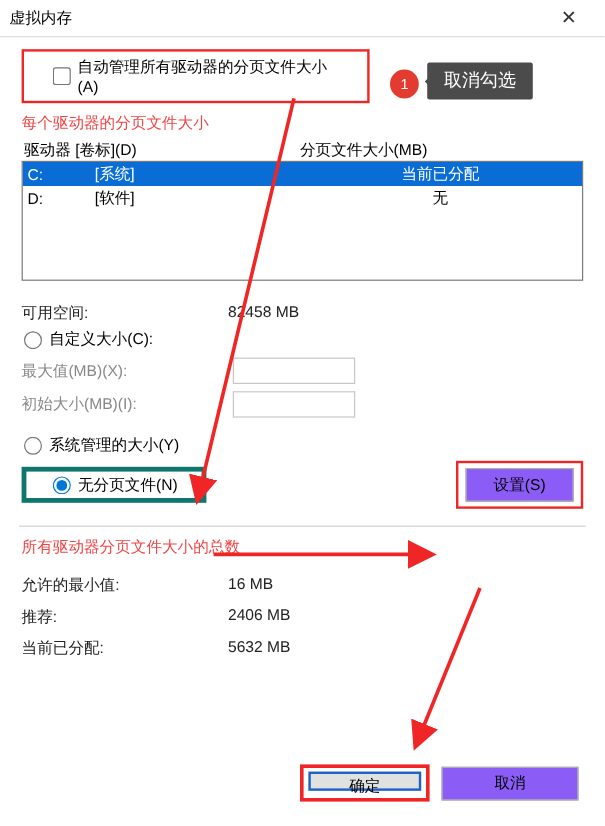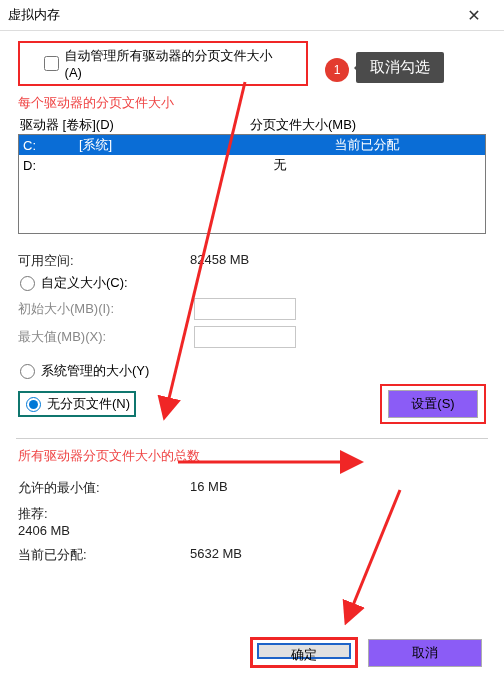--- a/index.html
+++ b/index.html
@@ -89,22 +89,22 @@
     margin-top:4px;
     display:flex;
     align-items:center;
   }
   .radio-row input[type=radio]{
     width:15px; height:15px;
     margin: 0 6px 0 2px;
     accent-color: #0078d7;
   }
   .highlight-red {
-    border:2px solid #0f766e;
-    padding:2px 4px;
+    border:4px solid #0f766e;
+    padding:2px 20px;
     display:inline-flex;
     align-items:flex-start;
   }
   .input-row {
     margin-top:6px;
     display:flex;
     align-items:center;
   }
   .input-row .lbl { width:176px; color:#888; }
   .input-row input[type=text]{
@@ -217,41 +217,42 @@
   </div>
 
   <div class="drive-list">
     <div class="drive-row selected">
       <span class="drive-col-letter">C:</span>
       <span class="drive-col-label">[系统]</span>
       <span class="drive-col-size">当前已分配</span>
     </div>
     <div class="drive-row">
       <span class="drive-col-letter">D:</span>
+      <span class="drive-col-label">[软件]</span>
       <span class="drive-col-size">无</span>
     </div>
   </div>
 
   <div style="height:14px;"></div>
 
   <div class="kv-row">
     <span class="key">可用空间:</span>
     <span class="val">82458 MB</span>
   </div>
 
   <div class="radio-row">
     <input type="radio" name="pf" style="">
     <span>自定义大小(C):</span>
   </div>
   <div class="input-row">
+    <span class="lbl">最大值(MB)(X):</span>
+    <input type="text" disabled="" style="">
+  </div>
+  <div class="input-row">
     <span class="lbl">初始大小(MB)(I):</span>
-    <input type="text" disabled="" style="">
-  </div>
-  <div class="input-row">
-    <span class="lbl">最大值(MB)(X):</span>
     <input type="text" disabled="" style="">
   </div>
 
   <div style="height:10px;"></div>
 
   <div class="radio-row">
     <input type="radio" name="pf" style="">
     <span>系统管理的大小(Y)</span>
   </div>
 
@@ -270,21 +271,21 @@
   <div class="hr"></div>
 
   <div class="section-header" style="margin-top:0;">所有驱动器分页文件大小的总数</div>
 
   <div style="height:10px;"></div>
 
   <div class="kv-row">
     <span class="key">允许的最小值:</span>
     <span class="val">16 MB</span>
   </div>
-  <div class="kv-row" style="margin-top:8px;flex-direction:column;">
+  <div class="kv-row" style="margin-top:8px;">
     <span class="key">推荐:</span>
     <span class="val">2406 MB</span>
   </div>
   <div class="kv-row" style="margin-top:8px;">
     <span class="key">当前已分配:</span>
     <span class="val">5632 MB</span>
   </div>
 
 </div>
 

